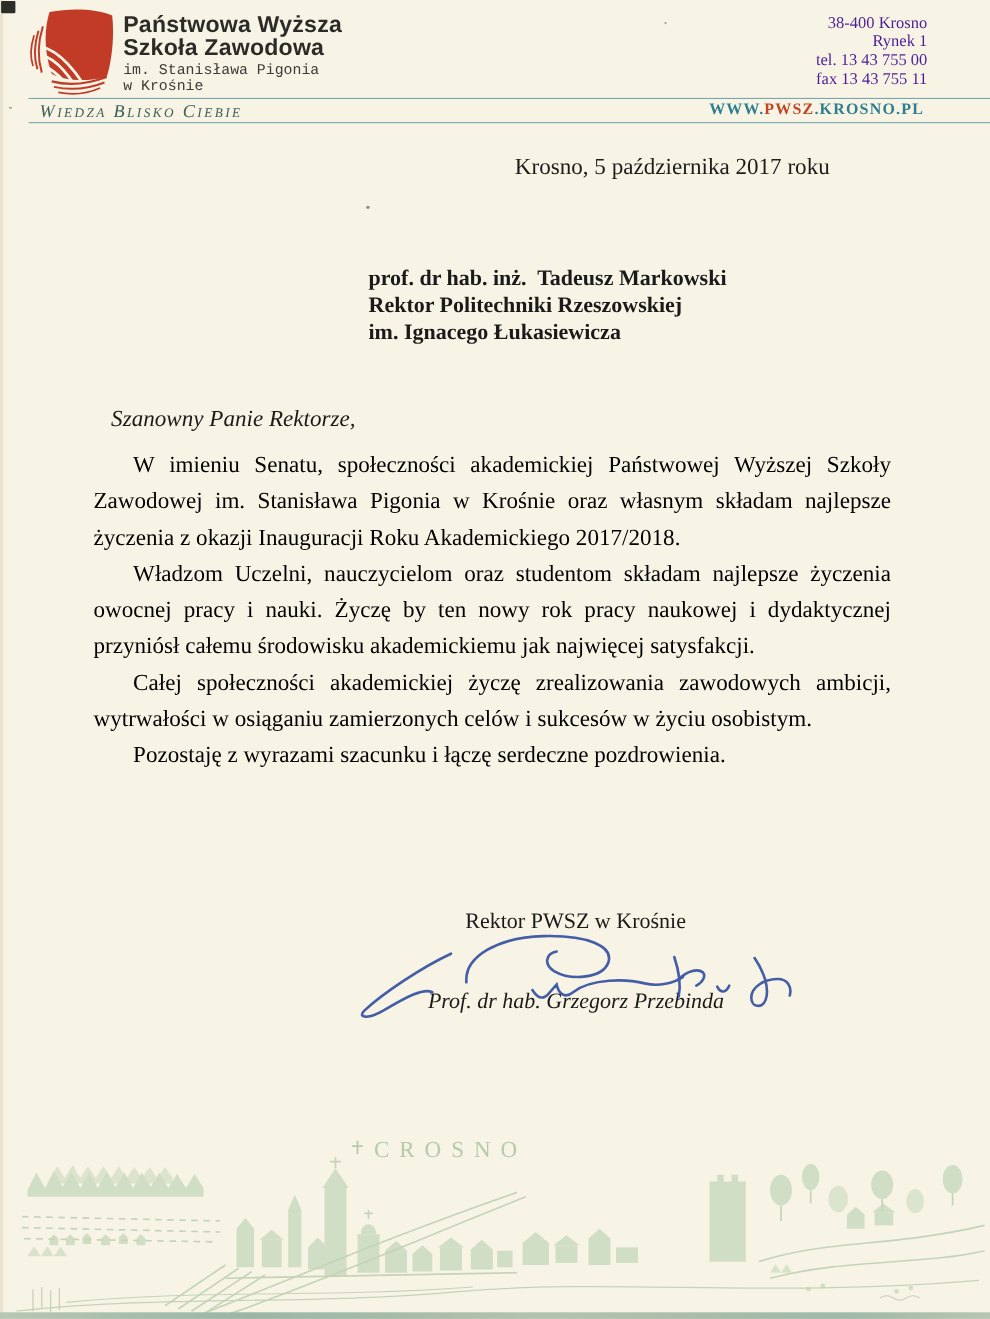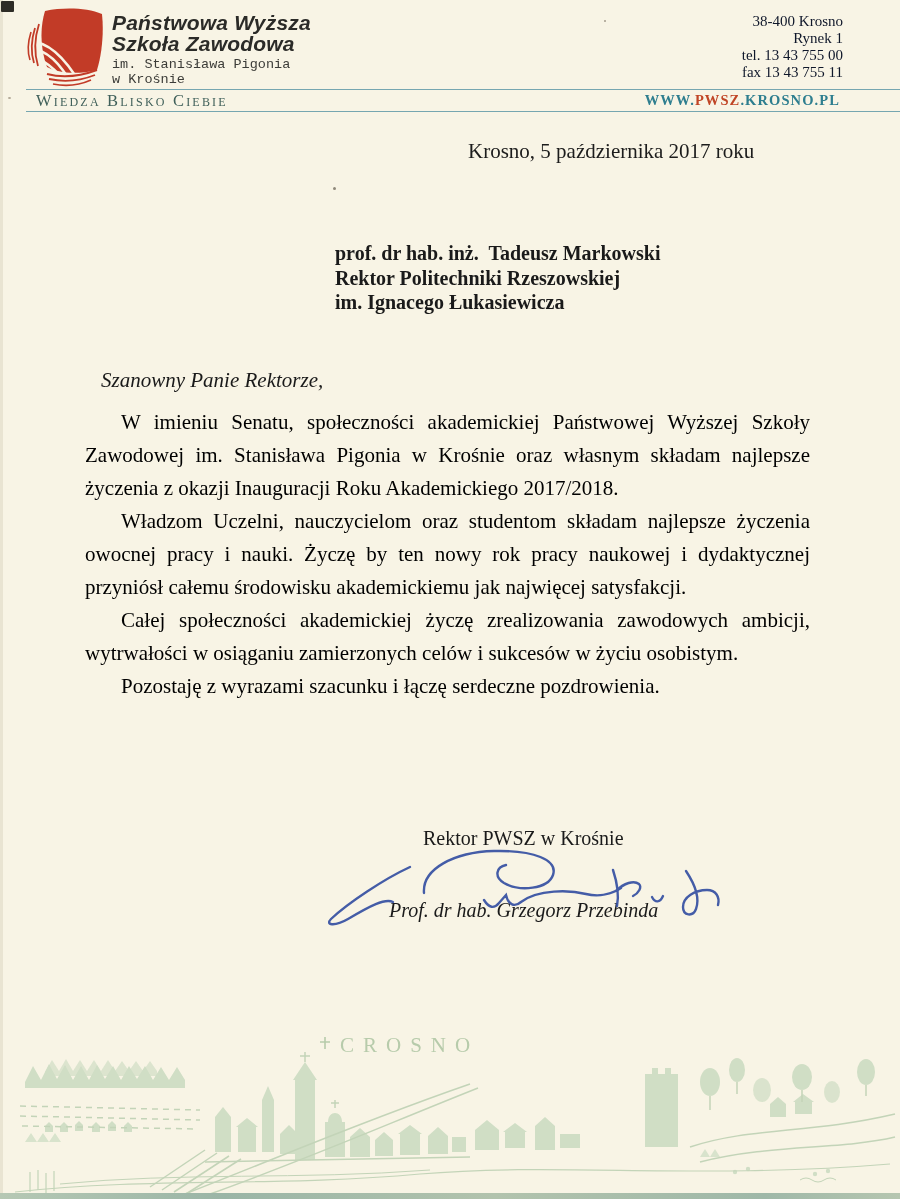--- a/index.html
+++ b/index.html
@@ -6,29 +6,29 @@
   .page {
     position:relative; width:900px; height:1199px; margin:0 auto;
     background:#f8f4e5; overflow:hidden;
     font-family:"Liberation Serif","DejaVu Serif",serif; color:#1a1a1a;
   }
   .left-edge { position:absolute; left:0; top:0; width:3px; height:100%; background:#e9e4d2; }
 
   
   .logo { position:absolute; left:25px; top:8px; width:80px; height:80px; }
   .org { position:absolute; left:112px; top:12px; font-family:"Liberation Sans",sans-serif; }
-  .org-name div { font-size:21px; font-weight:bold; color:#2b2b28; line-height:21px; letter-spacing:.2px;font-style:italic; }
+  .org-name div { font-size:21px; font-weight:bold; color:#2b2b28; line-height:21px; letter-spacing:.2px; }
   .org-sub { margin-top:3px; }
   .org-sub div { font-size:13.5px; color:#3c3c38; line-height:15px;font-family:Liberation Mono, monospace; }
   .contact { position:absolute; right:57px; top:13px; text-align:right;
-             font-size:15px; line-height:17px; color:#0f172a; }
+             font-size:15px; line-height:17px; color:#4c1d95; }
   .rule { position:absolute; left:26px; right:0; border-top:1.6px solid #76a6b0; }
   .rule-top { top:89px; } .rule-bottom { top:111px; }
   .tagline { position:absolute; left:36px; top:91px; font-variant:small-caps;
-             font-size:16.5px; letter-spacing:2.2px; color:#40605a; }
+             font-size:16.5px; letter-spacing:2.2px; color:#40605a;font-style:italic; }
   .website { position:absolute; right:60px; top:92px; font-size:14.5px;
              letter-spacing:1.1px; color:#2e7e8f; font-weight:bold; }
   .website .hl { color:#c04526; }
 
   
   .dateline  { position:absolute; left:468px; top:139px; font-size:21px; color:#1c1c1c; }
   .recipient { position:absolute; left:335px; top:241px; font-weight:bold;
                font-size:20px; line-height:24.5px; }
   .recipient div { white-space:pre-wrap; }
   .salutation { position:absolute; left:101px; top:368px; font-style:italic; font-size:21px; }

